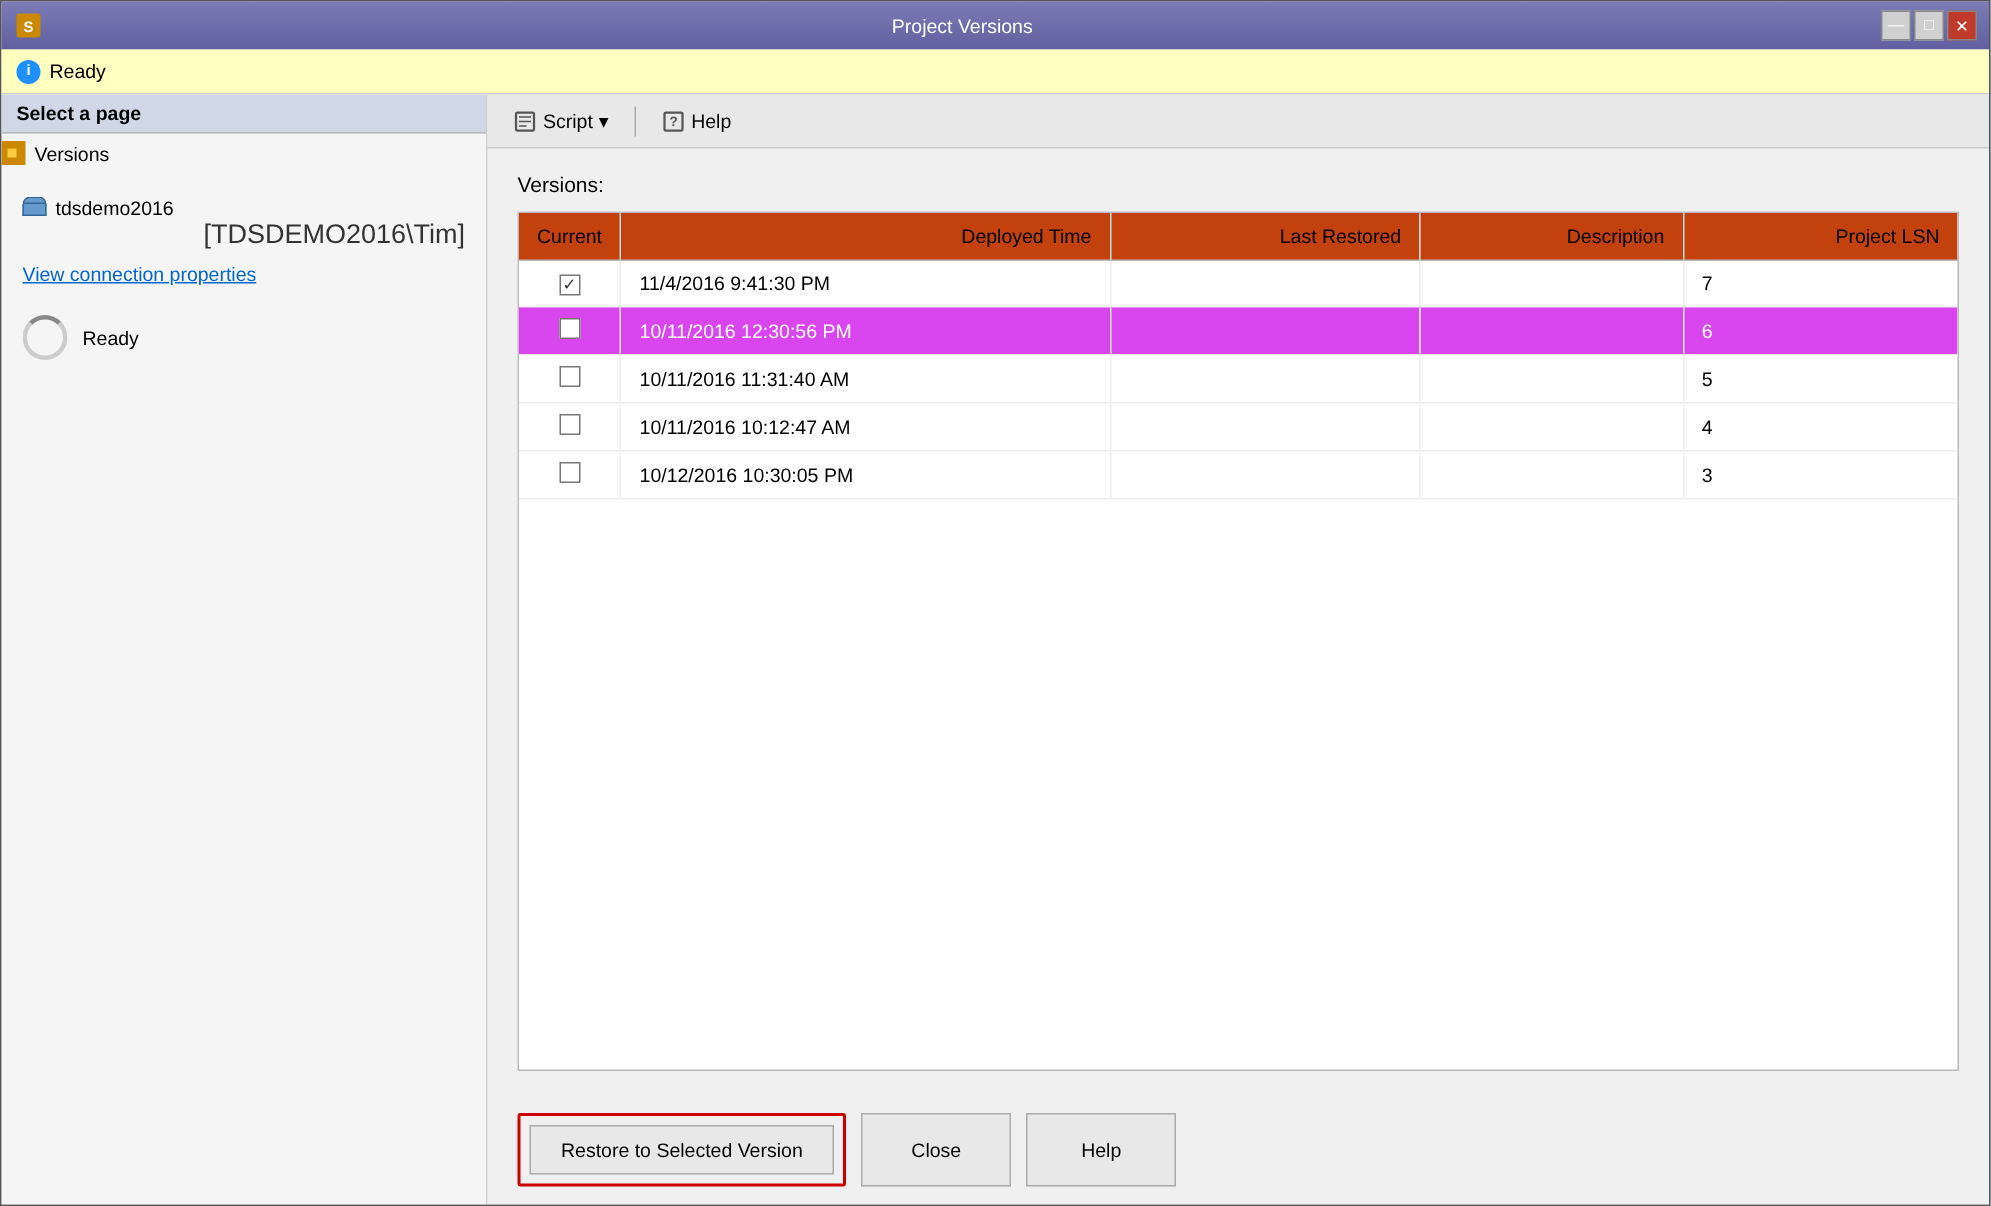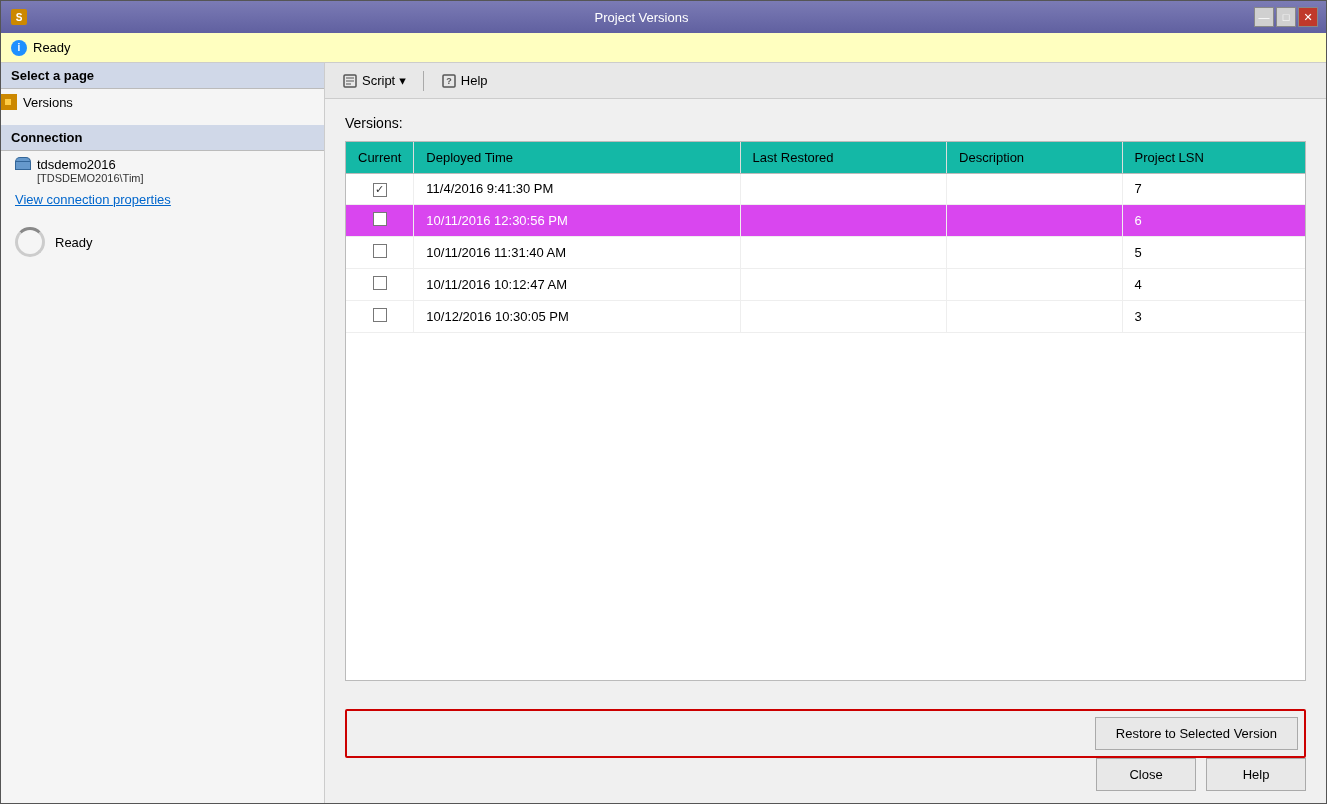--- a/index.html
+++ b/index.html
@@ -192,25 +192,25 @@
       border: 1px solid #bbb;
       background: white;
       flex: 1;
       overflow: auto;
     }
     table {
       width: 100%;
       border-collapse: collapse;
     }
     thead th {
-      background: #14b8a6;
+      background: #c2410c;
       border-bottom: 1px solid #bbb;
       border-right: 1px solid #ddd;
       padding: 8px 12px;
-      text-align: left;
+      text-align: right;
       font-weight: normal;
       font-size: 13px;
     }
     thead th:last-child {
       border-right: none;
     }
     tbody tr {
       border-bottom: 1px solid #eee;
     }
     tbody tr.selected {
@@ -241,21 +241,22 @@
     .cb.checked {
       background: white;
     }
     .checkmark {
       font-size: 11px;
       color: #333;
     }
     .bottom-area {
       padding: 12px 20px;
       display: flex;
-      flex-direction: column;
+      flex-direction: row;
+      gap: 10px;
     }
     .restore-btn-container {
       display: flex;
       justify-content: flex-end;
       border: 2px solid #cc0000;
       padding: 6px;
       border-radius: 2px;
     }
     .restore-btn {
       padding: 8px 20px;
@@ -342,30 +343,29 @@
         <div class="versions-icon">
           <svg width="14" height="14" viewBox="0 0 14 14">
             <rect x="1" y="2" width="10" height="10" fill="#cc8800"></rect>
             <rect x="3" y="4" width="6" height="6" fill="#ffcc44"></rect>
           </svg>
         </div>
         <span>Versions</span>
       </div>
 
       <div class="connection-section">
-        <div class="sidebar-section-header">Connection</div>
         <div class="connection-info">
           <div class="connection-info-name">
             <div class="db-icon">
               <div class="db-icon-top"></div>
               <div class="db-icon-body"></div>
             </div>
             <span>tdsdemo2016</span>
           </div>
-          <div style="padding-left: 22px; font-size: 11px; color: #333;">[TDSDEMO2016\Tim]</div>
+          <div style="padding-left: 22px; font-size: 18px; color: #333; text-align: right;">[TDSDEMO2016\Tim]</div>
         </div>
         <div class="view-connection-link">
           <span>View connection properties</span>
         </div>
       </div>
 
       <div class="progress-section">
         <div class="progress-content">
           <div class="progress-spinner"></div>
           <span>Ready</span>

